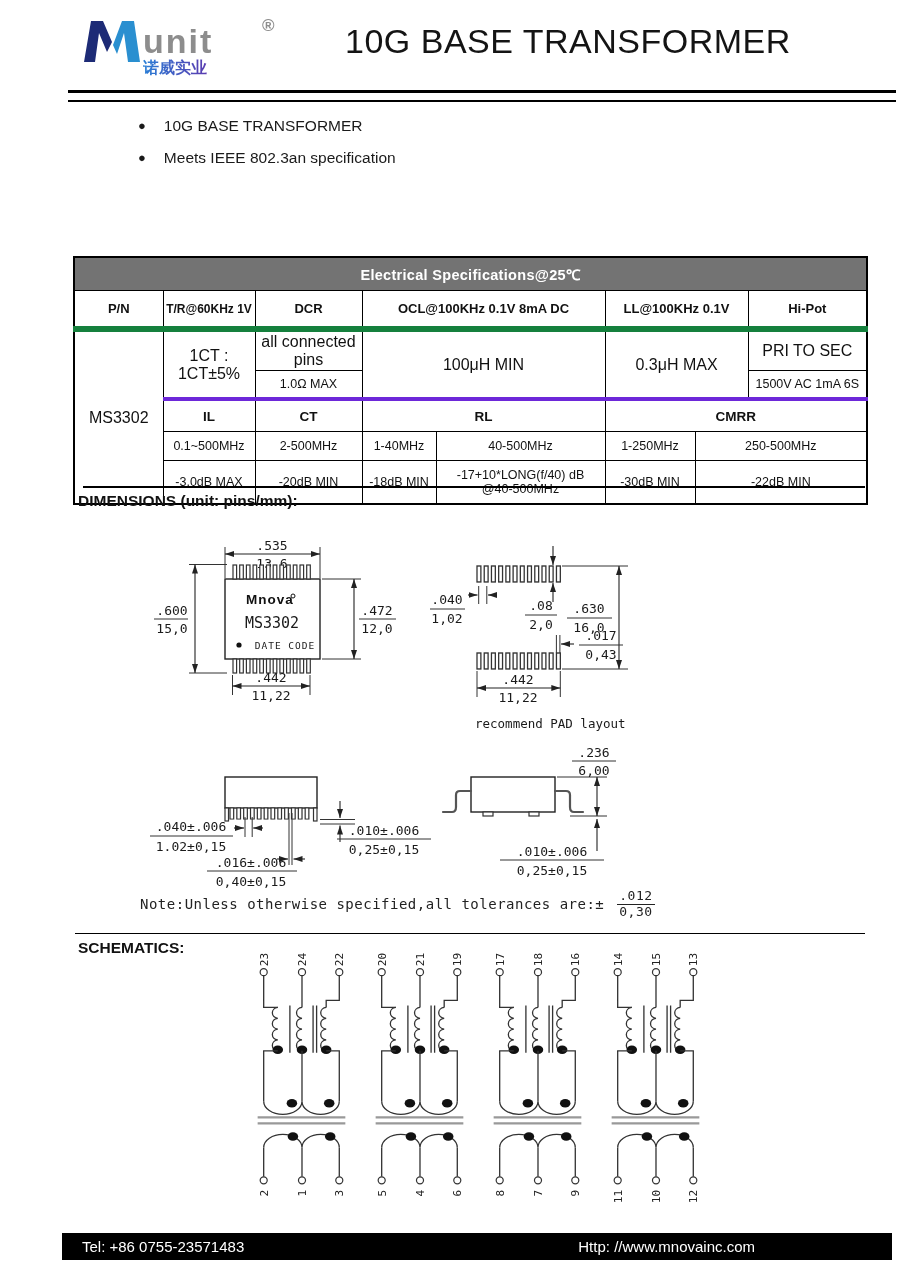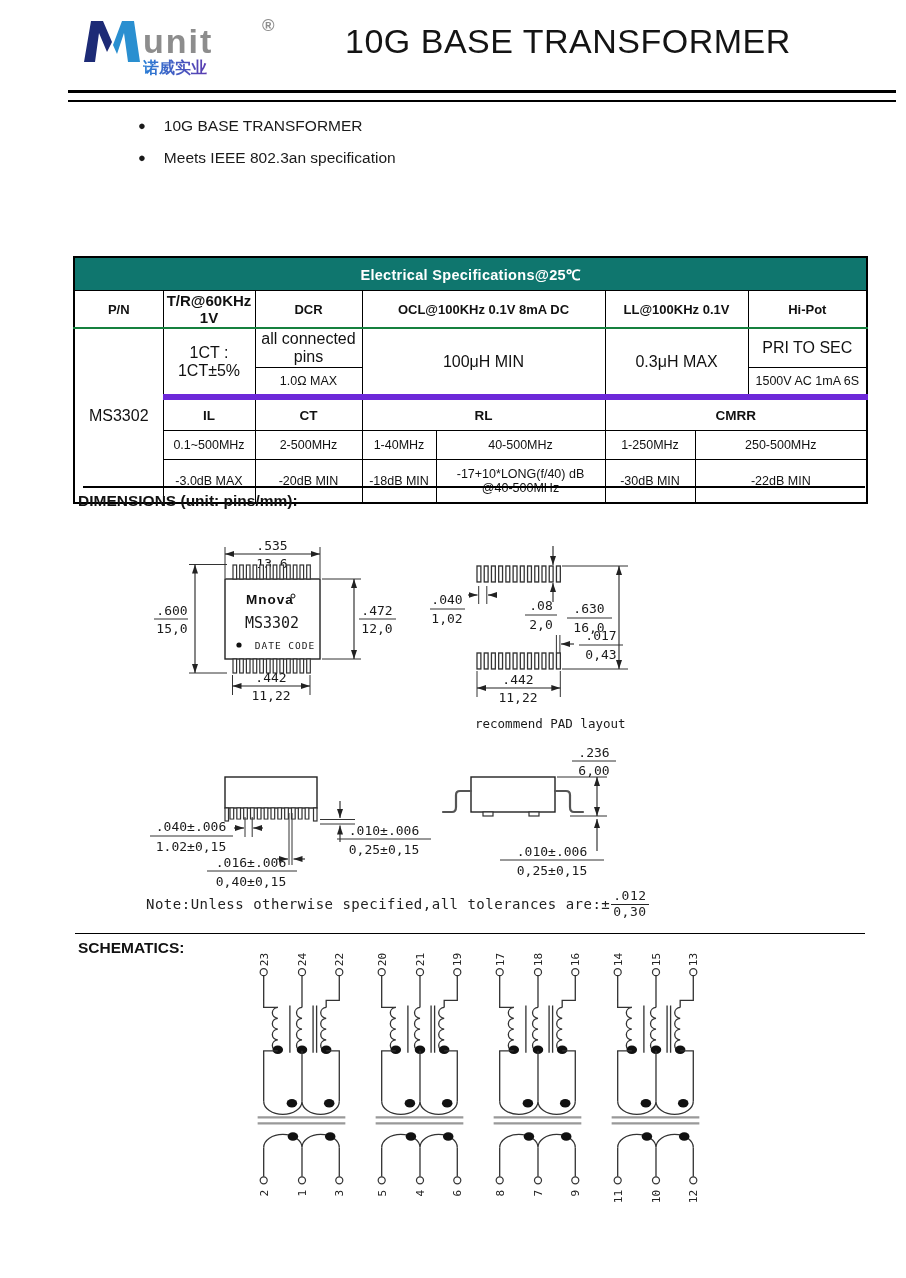--- a/index.html
+++ b/index.html
@@ -21,46 +21,46 @@
   
   .features { position:absolute; left:138px; top:110px; }
   .feat { font-size:15.5px; line-height:31px; color:#1a1a1a; }
   .feat::before { content:"●"; font-size:13px; margin-right:18px; position:relative; top:-1px; }
 
   
   table.spec { position:absolute; left:73px; top:256px; width:793px; border-collapse:collapse;
                table-layout:fixed; font-size:13px; }
   table.spec td { border:1px solid #000; text-align:center; vertical-align:middle; padding:1px 2px; overflow:hidden; }
   table.spec { border:2px solid #000; }
-  td.banner { background:#0f766e; color:#fff; font-weight:700; font-size:14.5px; height:30px; letter-spacing:.3px; }
-  tr.hdr td { font-weight:700; height:33px; border-bottom:2px solid #15803d; }
-  td.h-tr { font-size:15px; }
+  td.banner { background:#737373; color:#fff; font-weight:700; font-size:14.5px; height:30px; letter-spacing:.3px; }
+  tr.hdr td { font-weight:700; height:33px; border-bottom:6px solid #15803d; }
+  td.h-tr { font-size:12px; }
   tr.r2 td { height:25px; font-size:16px; }
   td.small { font-size:11px; }
   tr.r3 td { height:24px; font-size:12.5px;margin-top:20px; }
-  tr.r4 td { font-weight:700; font-size:13.5px; height:28px; border-top:6px solid #6d28d9; }
+  tr.r4 td { font-weight:700; font-size:13.5px; height:28px; border-top:4px solid #6d28d9; }
   tr.r5 td { height:26px; font-size:12.5px; }
   tr.r6 td { height:40px; font-size:12.5px; }
   td.pn-cell { font-size:13px; }
 
   
   .dim-rule { position:absolute; left:83px; top:486px; width:782px; border-top:2px solid #000; }
   .dim-heading { position:absolute; left:78px; top:492px; font-size:15.5px; font-weight:700; }
   svg.drawings { position:absolute; left:0; top:520px; }
   .xl { stroke:#333; stroke-width:1; fill:none; }
   .dl { stroke:#222; stroke-width:1.1; fill:none; }
   .bodyr { fill:#fff; stroke:#222; stroke-width:1.4; }
   text.d { font:13px "DejaVu Sans Mono", monospace; fill:#1a1a1a; text-anchor:middle; }
   text.cap { font:12.5px "DejaVu Sans Mono", monospace; fill:#1a1a1a; }
   text.chip-logo { font:bold 13.5px "Liberation Sans", sans-serif; fill:#111; text-anchor:middle; letter-spacing:1px;}
   text.chip-part { font:15px "DejaVu Sans Mono", monospace; fill:#1a1a1a; text-anchor:middle; }
   text.chip-dc { font:9.5px "DejaVu Sans Mono", monospace; fill:#1a1a1a; text-anchor:middle; letter-spacing:1px;}
 
   .note { position:absolute; left:140px; top:889px; font:14px "DejaVu Sans Mono", monospace;
-          letter-spacing:.5px; display:flex; align-items:center; gap:1px; color:#222;margin-left:6px; }
+          letter-spacing:.5px; display:flex; align-items:center; gap:13px; color:#222; }
   .frac { display:inline-flex; flex-direction:column; text-align:center; font-size:13px; line-height:1.15; }
   .frac .t { border-bottom:1px solid #222; padding:0 2px; }
 
   
   .schem-rule { position:absolute; left:75px; top:933px; width:790px; border-top:1.5px solid #000; }
   .schem-heading { position:absolute; left:78px; top:939px; font-size:15.5px; font-weight:700; }
   .circuits { position:absolute; left:247px; top:950px; display:flex; gap:6px; }
   .w { stroke:#333; stroke-width:1.3; fill:none; }
   .core { stroke:#999; stroke-width:2.2; fill:none; }
   .dot { fill:#111; stroke:none; }
@@ -359,14 +359,18 @@
       <use href="#xfmr"></use>
       <text class="pl" transform="rotate(-90 20 16)" x="20" y="16">14</text>
       <text class="pl" transform="rotate(-90 58 16)" x="58" y="16">15</text>
       <text class="pl" transform="rotate(-90 95 16)" x="95" y="16">13</text>
       <text class="pl" transform="rotate(-90 20 238)" x="20" y="238" text-anchor="end">11</text>
       <text class="pl" transform="rotate(-90 58 238)" x="58" y="238" text-anchor="end">10</text>
       <text class="pl" transform="rotate(-90 95 238)" x="95" y="238" text-anchor="end">12</text>
     </svg>
   </div>
 
+  <div class="footer">
+    <span>Tel: +86 0755-23571483</span>
+    <span>Http: //www.mnovainc.com</span>
+  </div>
 
 </div>
 
 </body></html>

